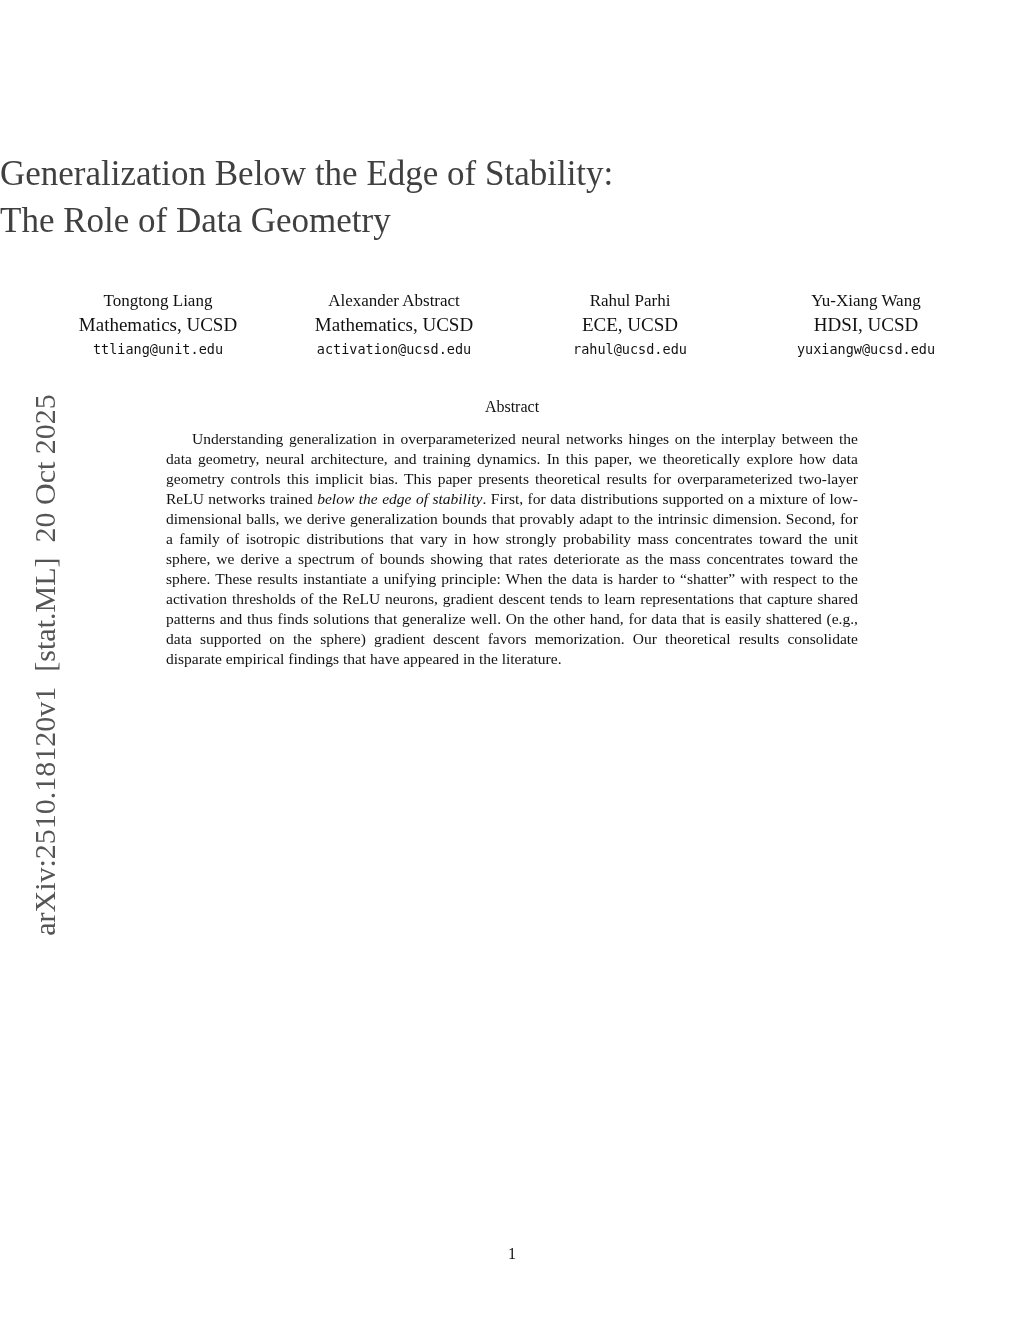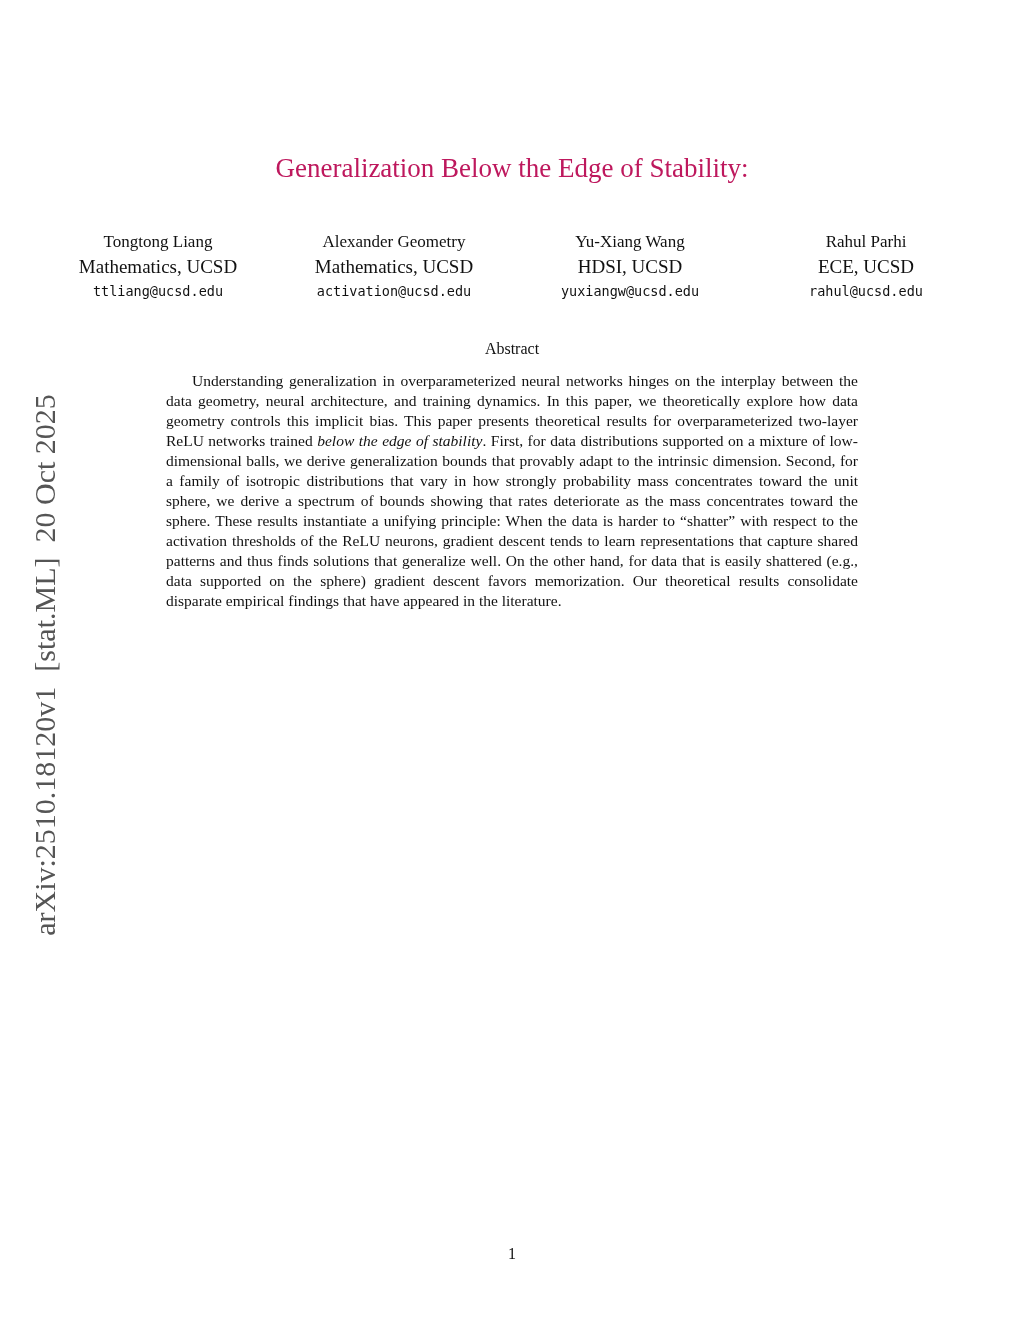--- a/index.html
+++ b/index.html
@@ -23,25 +23,25 @@
     transform: translate(-50%, -50%) rotate(-90deg);
     white-space: pre;
     font-size: 30px;
     color: #555555;
     font-family: "Liberation Serif", serif;
   }
   .content {
     padding-top: 150px;
   }
   .title {
-    text-align: center;
-    font-size: 27px;
+    text-align: left;
+    font-size: 35px;
     font-weight: normal;
     line-height: 1.35;
-    color: #be185d;
+    color: #404040;
   }
   .authors-row {
     margin-top: 44px;
     display: flex;
     justify-content: center;
     gap: 66px;
   }
   .author {
     text-align: center;
     min-width: 170px;
@@ -94,42 +94,43 @@
 <body>
 
 <div class="page">
 
   <div class="arxiv-sidebar">arXiv:2510.18120v1  [stat.ML]  20 Oct 2025</div>
 
   <div class="content">
 
     <h1 class="title">
       <span>Generalization Below the Edge of Stability:</span><br>
+      <span>The Role of Data Geometry</span>
     </h1>
 
     <div class="authors-row">
       <div class="author">
         <div class="author-name">Tongtong Liang</div>
         <div class="author-affil">Mathematics, UCSD</div>
-        <div class="author-email">ttliang@ucsd.edu</div>
+        <div class="author-email">ttliang@unit.edu</div>
       </div>
       <div class="author">
-        <div class="author-name">Alexander Geometry</div>
+        <div class="author-name">Alexander Abstract</div>
         <div class="author-affil">Mathematics, UCSD</div>
         <div class="author-email">activation@ucsd.edu</div>
+      </div>
+      <div class="author">
+        <div class="author-name">Rahul Parhi</div>
+        <div class="author-affil">ECE, UCSD</div>
+        <div class="author-email">rahul@ucsd.edu</div>
       </div>
       <div class="author">
         <div class="author-name">Yu-Xiang Wang</div>
         <div class="author-affil">HDSI, UCSD</div>
         <div class="author-email">yuxiangw@ucsd.edu</div>
-      </div>
-      <div class="author">
-        <div class="author-name">Rahul Parhi</div>
-        <div class="author-affil">ECE, UCSD</div>
-        <div class="author-email">rahul@ucsd.edu</div>
       </div>
     </div>
 
 
     <div class="abstract-heading">Abstract</div>
 
     <p class="abstract-body"><span>Understanding generalization in overparameterized neural networks hinges on the interplay between the data geometry, neural architecture, and training dynamics. In this paper, we theoretically explore how data geometry controls this implicit bias. This paper presents theoretical results for overparameterized two-layer ReLU networks trained </span><em>below the edge of stability</em><span>. First, for data distributions supported on a mixture of low-dimensional balls, we derive generalization bounds that provably adapt to the intrinsic dimension. Second, for a family of isotropic distributions that vary in how strongly probability mass concentrates toward the unit sphere, we derive a spectrum of bounds showing that rates deteriorate as the mass concentrates toward the sphere. These results instantiate a unifying principle: When the data is harder to “shatter” with respect to the activation thresholds of the ReLU neurons, gradient descent tends to learn representations that capture shared patterns and thus finds solutions that generalize well. On the other hand, for data that is easily shattered (e.g., data supported on the sphere) gradient descent favors memorization. Our theoretical results consolidate disparate empirical findings that have appeared in the literature.</span></p>
 
   </div>
 

